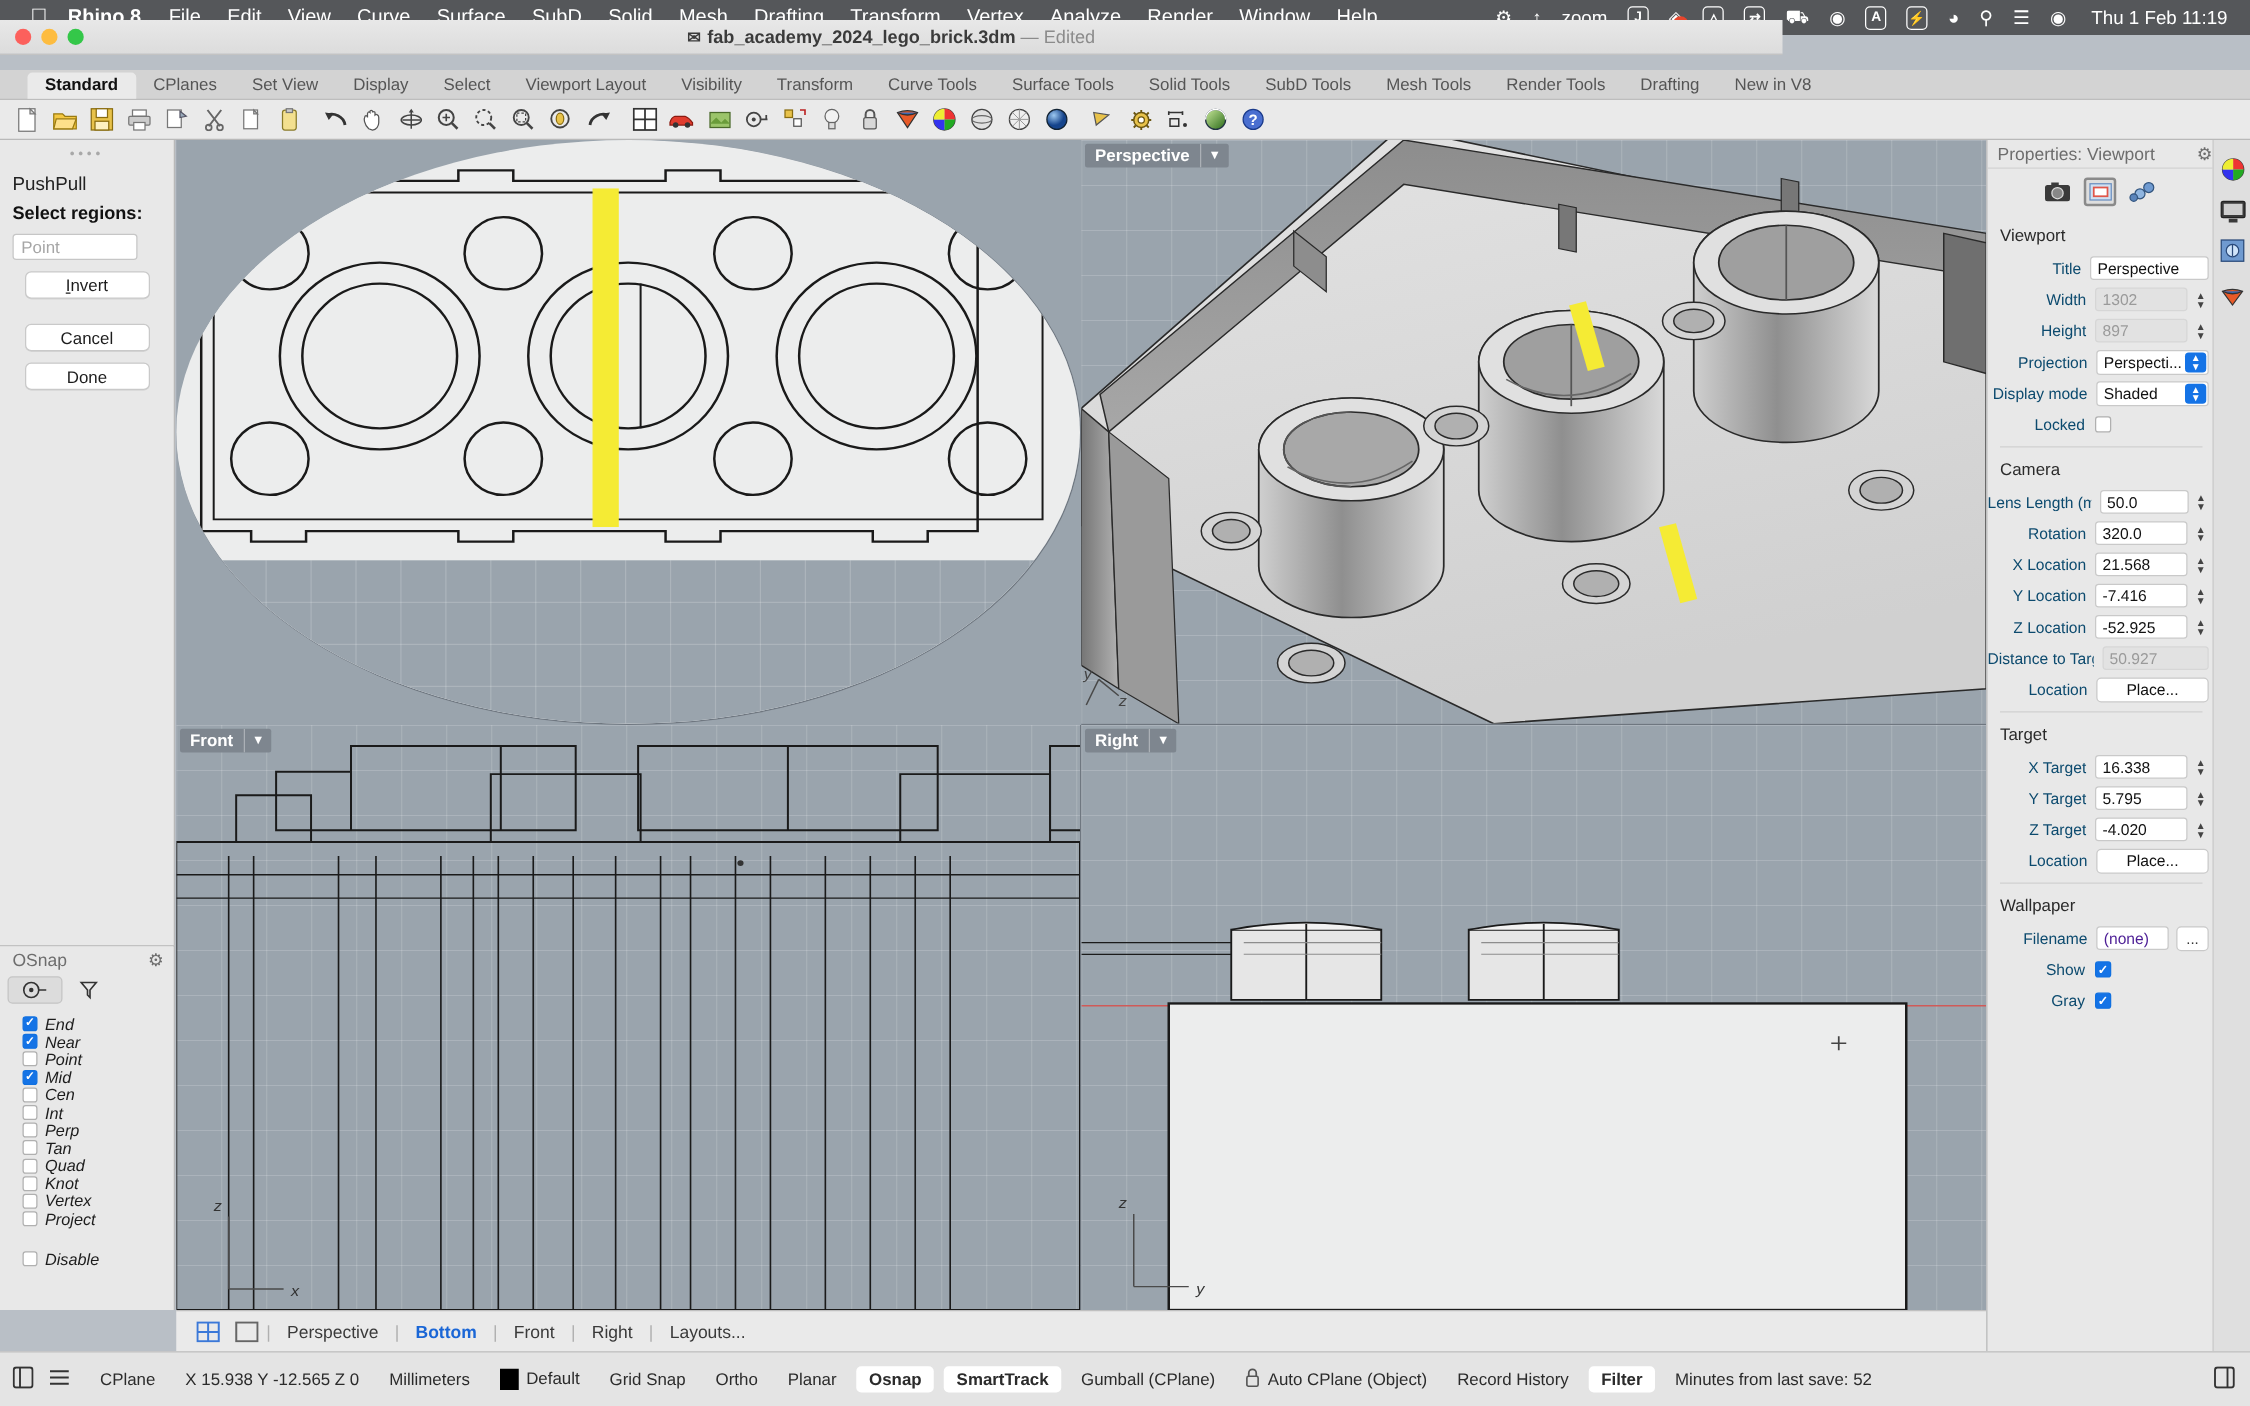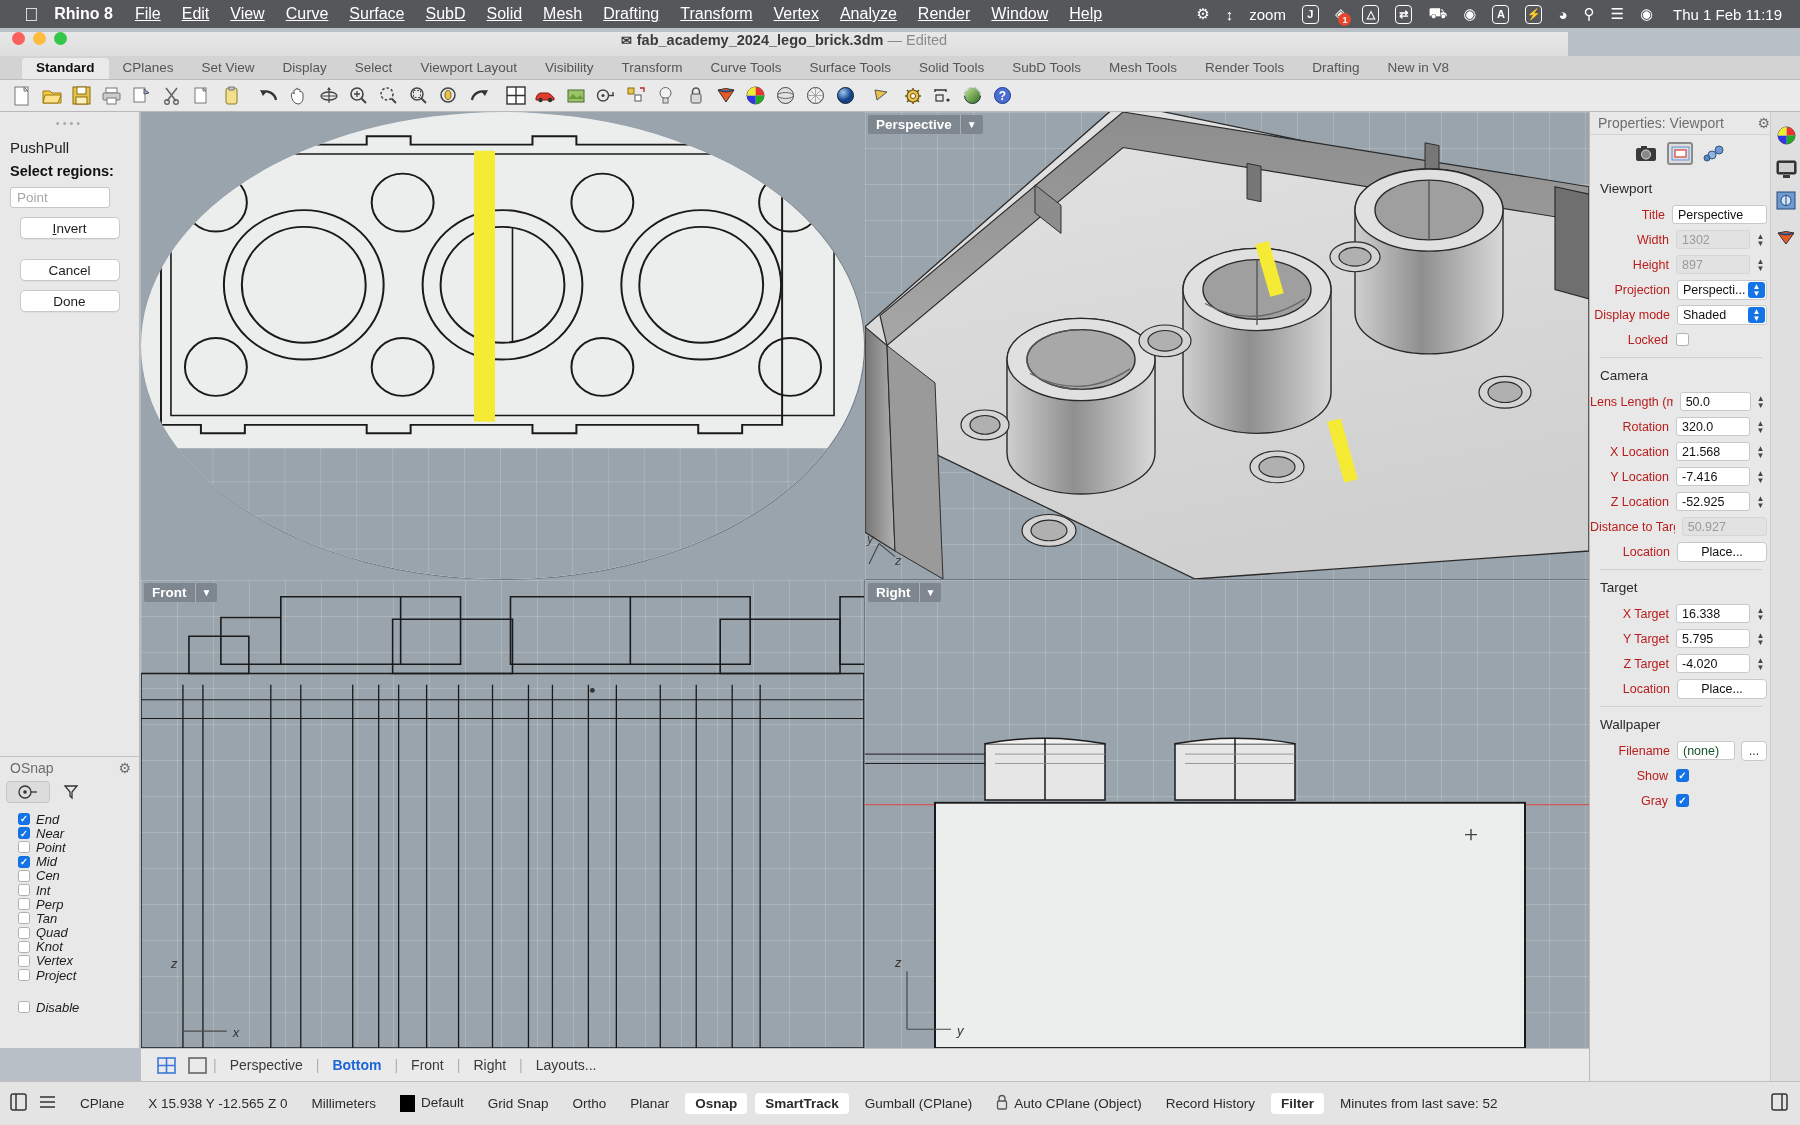--- a/index.html
+++ b/index.html
@@ -31,24 +31,24 @@
     font-size: 11px; font-weight: bold;
   }
   .badge-dot {
     position: absolute; bottom: -3px; right: -5px; background: #e8452c;
     color: #fff; font-size: 9px; border-radius: 50%; width: 13px; height: 13px;
     display: flex; align-items: center; justify-content: center; font-weight: bold;
   }
 
   
   .titlebar {
-    position: absolute; top: 32px; left: 0; width: 1568px; height: 28px;
+    position: absolute; top: 16px; left: 0; width: 1426px; height: 28px;
     background: linear-gradient(#e8e8e8, #dcdcdc);
     border-bottom: 1px solid #c3c3c3;
-    display: flex; 
+    display: flex; align-items: center;
   }
   .traffic { display: flex; gap: 8px; margin-left: 12px; }
   .tl { width: 13px; height: 13px; border-radius: 50%; }
   .tl.r { background: #fc605c; } .tl.y { background: #fdbc40; } .tl.g { background: #34c749; }
   .titletext {
     position: absolute; left: 0; right: 0; text-align: center;
     font-size: 14.5px; font-weight: bold; color: #3b3b3b;
   }
   .titletext .docicon { margin-right: 5px; font-size: 13px; }
   .titletext .edited { font-weight: normal; color: #8b8b8b; }
@@ -173,28 +173,28 @@
     padding: 3px 30px 3px 8px; font-size: 14px; color: #6d6d6d;
     border-bottom: 1px solid #d2d2d2;
   }
   .rp-icons { display: flex; align-items: center; justify-content: center; gap: 8px; padding: 7px 30px 8px 0; }
   .rp-ico { width: 26px; height: 23px; display: flex; align-items: center; justify-content: center; font-size: 16px; border-radius: 3px; }
   .rp-ico.sel { border: 2px solid #8a8a8a; background: #dedede; }
   .rp-body { padding: 0 30px 0 0; }
   .rp-sect { font-size: 13.5px; color: #2a2a2a; padding: 8px 0 6px 10px; }
   .rp-divider { height: 1px; background: #cfcfcf; margin: 5px 8px 2px 10px; }
   .rp-row { display: flex; align-items: center; justify-content: flex-end; height: 25px; padding-right: 3px; }
-  .rp-lbl { font-size: 12.5px; color: #b91c1c; text-align: right; margin-right: 7px; white-space: nowrap; overflow: hidden; }
+  .rp-lbl { font-size: 12.5px; color: #0c4a6e; text-align: right; margin-right: 7px; white-space: nowrap; overflow: hidden; }
   .rp-field {
     width: 74px; height: 19px; background: #fff; border: 1px solid #c9c9c9;
     border-radius: 3px; font-size: 12.5px; color: #111; padding: 0 5px; line-height: 18px;
     white-space: nowrap; overflow: hidden;
   }
   .rp-field.ro { background: #e2e2e2; color: #9a9a9a; border-color: #d6d6d6; }
-  .rp-field.ph { color: #14532d; }
+  .rp-field.ph { color: #4c1d95; }
   .rp-stepper {
     width: 13px; height: 20px; margin-left: 4px; display: flex; flex-direction: column;
     align-items: center; justify-content: center; font-size: 8px; color: #444; line-height: 7px;
   }
   .rp-combo {
     width: 90px; height: 20px; background: #fff; border: 1px solid #c9c9c9; border-radius: 3px;
     display: flex; align-items: center; font-size: 12.5px; color: #111; padding-left: 5px;
     position: relative; overflow: hidden;
   }
   .rp-combo .arrows {

